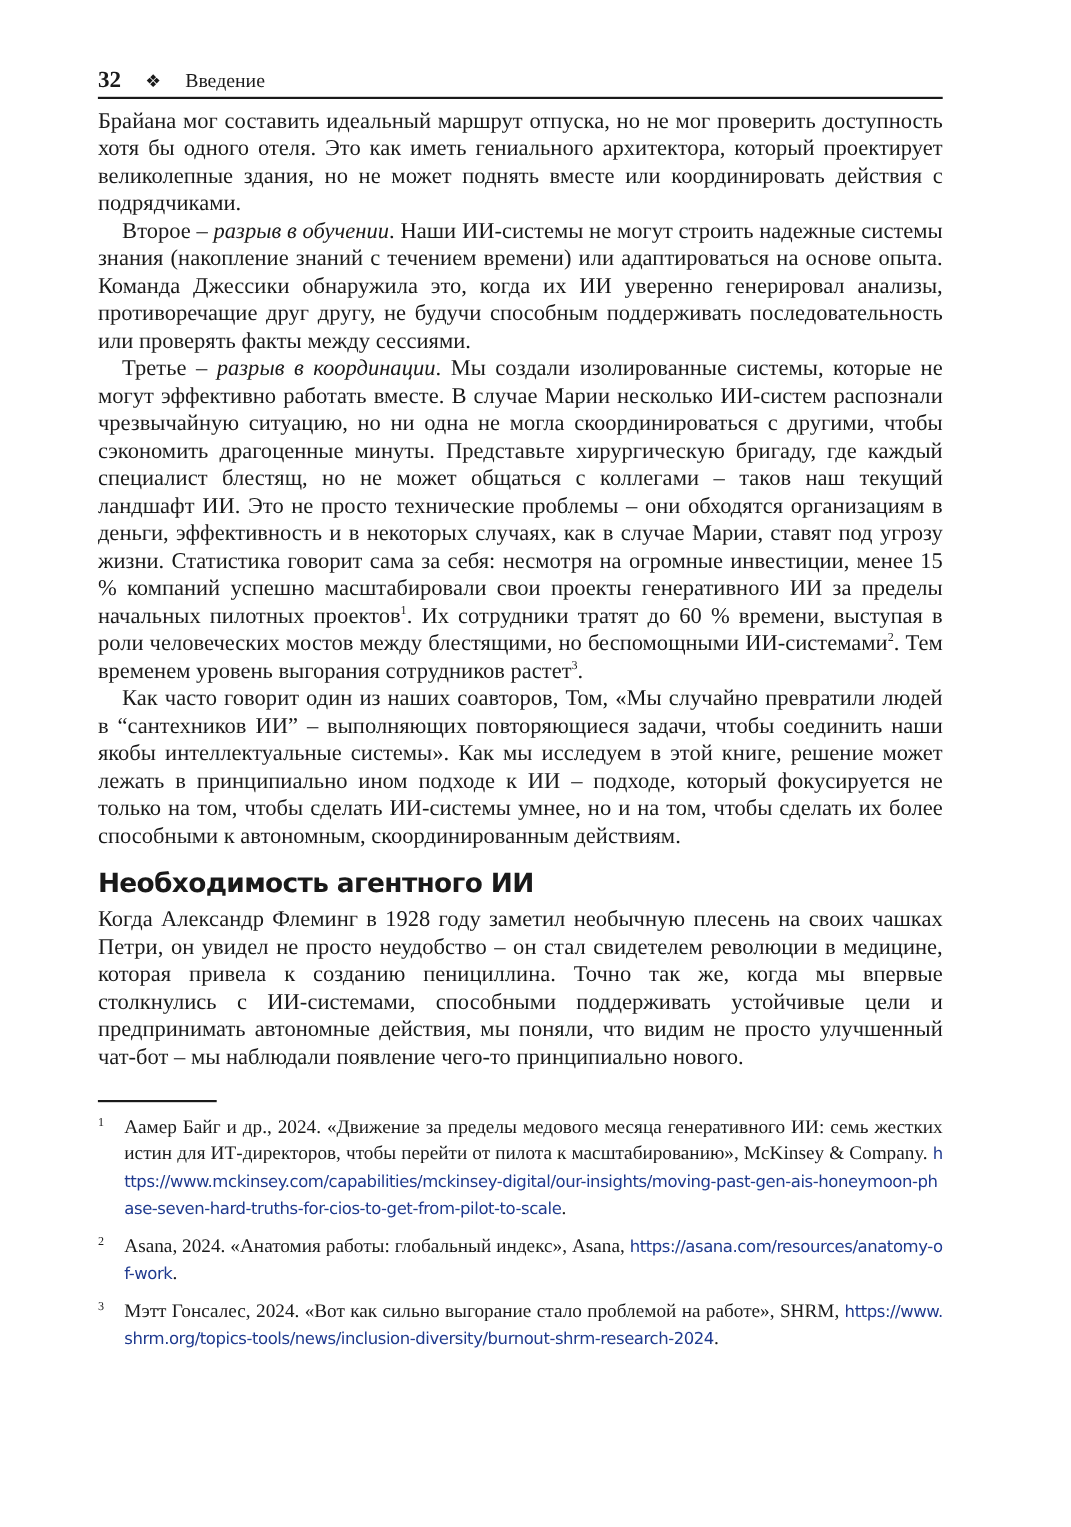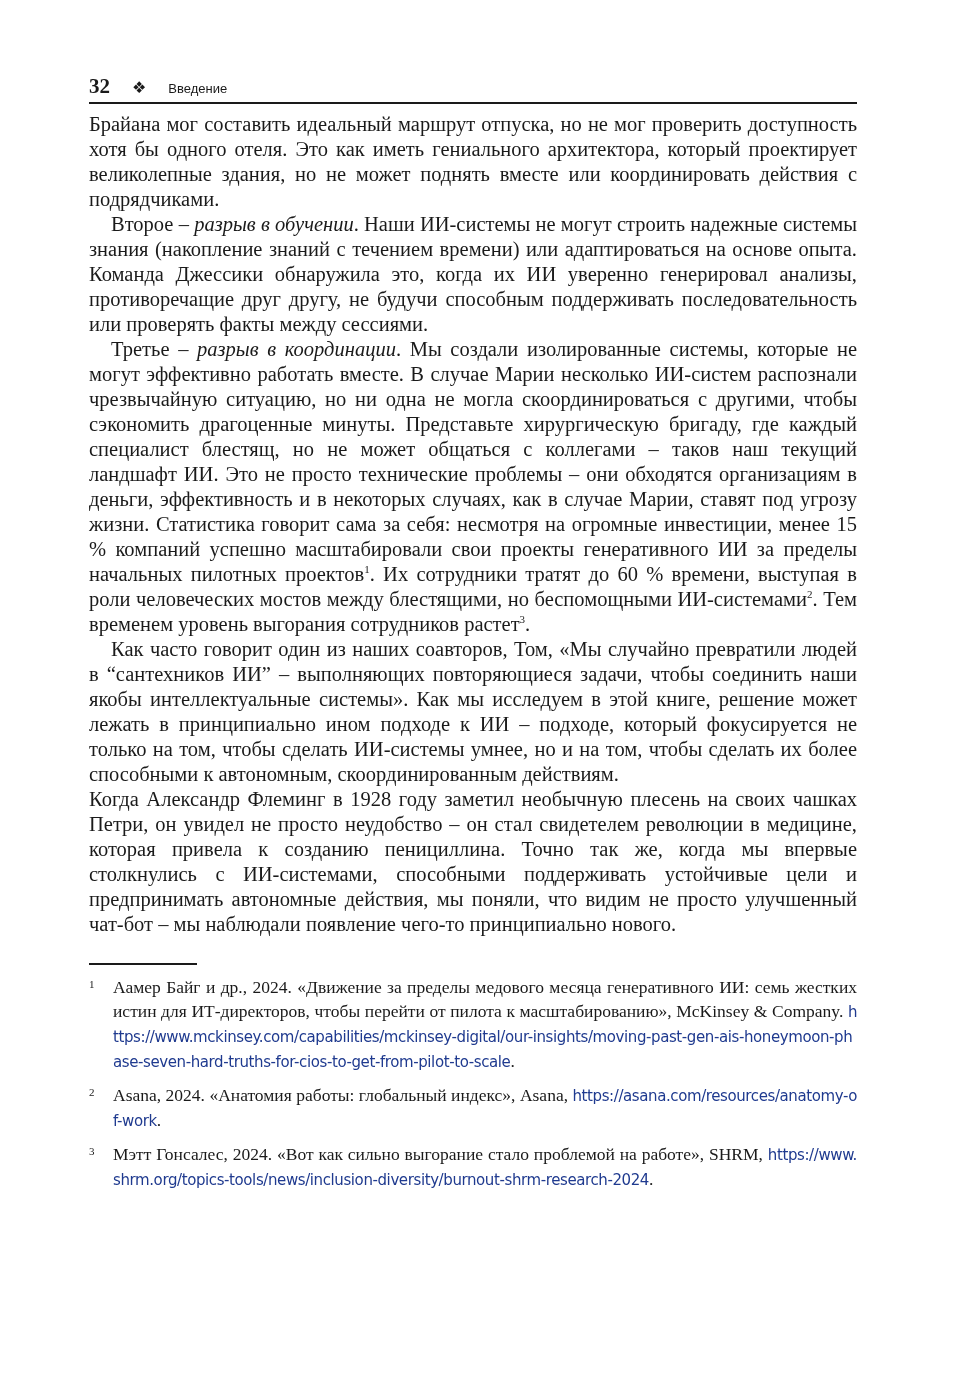--- a/index.html
+++ b/index.html
@@ -1,21 +1,21 @@
 <!DOCTYPE html>
 <html><head>
 <meta charset="utf-8">
 <style>
   html, body { margin: 0; padding: 0; background: #ffffff; }
   body { width: 974px; height: 1388px; position: relative; overflow: hidden; color: #1a1a1a; }
-  .page { position: absolute; left: 89px; top: 74px; width: 768px; }
+  .page { position: absolute; left: 89px; top: 60px; width: 768px; }
   .running-head { display: flex; align-items: baseline; height: 28px; border-bottom: 2px solid #1a1a1a; }
   .page-number { font-family: "Liberation Serif", serif; font-weight: bold; font-size: 21px; margin-right: 22px; }
   .ornament { font-family: "DejaVu Sans", sans-serif; font-size: 16px; margin-right: 22px; }
-  .section-name { font-family: Liberation Sans, sans-serif; font-size: 13px; }
+  .section-name { font-family: Liberation Serif, serif; font-size: 18px; }
   .body-text { font-family: "Liberation Serif", serif; font-size: 20.5px; line-height: 25px; text-align: justify; margin-top: 8px; }
   .body-text p { margin: 0; text-indent: 0; hyphens: manual; }
   .body-text p.indent { text-indent: 22px; }
   .body-text em { font-style: italic; }
   sup { font-size: 11px; line-height: 0; }
   h2.section-heading { font-family: "DejaVu Sans", sans-serif; font-weight: bold; font-size: 24px; letter-spacing: -0.6px; margin: 15px 0 6px 0; line-height: 30px; }
   .footnote-rule { width: 108px; height: 2px; background: #1a1a1a; margin-top: 26px; }
   .footnotes { margin-top: 10px; font-family: "Liberation Serif", serif; font-size: 17.5px; line-height: 24px; }
   .footnote { display: flex; margin-bottom: 9px; }
   .fn-num { width: 24px; flex: none; font-size: 11px; line-height: 18px; }
@@ -32,20 +32,21 @@
     <span class="section-name">Введение</span>
   </div>
 
   <div class="body-text">
     <div id="paragraphs">
         <p><span>Брайана мог составить идеальный маршрут отпуска, но не мог проверить доступность хотя бы одного отеля. Это как иметь гениального архитектора, который проектирует великолепные здания, но не может поднять вместе или координировать действия с подрядчиками.</span></p>
         <p class="indent"><span>Второе – </span><em>разрыв в обучении</em><span>. Наши ИИ-системы не могут строить надежные системы знания (накопление знаний с течением времени) или адаптироваться на основе опыта. Команда Джессики обнаружила это, когда их ИИ уверенно генерировал анализы, противоречащие друг другу, не будучи способным поддерживать последовательность или проверять факты между сессиями.</span></p>
         <p class="indent"><span>Третье – </span><em>разрыв в координации</em><span>. Мы создали изолированные системы, которые не могут эффективно работать вместе. В случае Марии несколько ИИ-систем распознали чрезвычайную ситуацию, но ни одна не могла скоординироваться с другими, чтобы сэкономить драгоценные минуты. Представьте хирургическую бригаду, где каждый специалист блестящ, но не может общаться с коллегами – таков наш текущий ландшафт ИИ. Это не просто технические проблемы – они обходятся организациям в деньги, эффективность и в некоторых случаях, как в случае Марии, ставят под угрозу жизни. Статистика говорит сама за себя: несмотря на огромные инвестиции, менее 15 % компаний успешно масштабировали свои проекты генеративного ИИ за пределы начальных пилотных проектов</span><sup>1</sup><span>. Их сотрудники тратят до 60 % времени, выступая в роли человеческих мостов между блестящими, но беспомощными ИИ-системами</span><sup>2</sup><span>. Тем временем уровень выгорания сотрудников растет</span><sup>3</sup><span>.</span></p>
         <p class="indent"><span>Как часто говорит один из наших соавторов, Том, «Мы случайно превратили людей в “сантехников ИИ” – выполняющих повторяющиеся задачи, чтобы соединить наши якобы интеллектуальные системы». Как мы исследуем в этой книге, решение может лежать в принципиально ином подходе к ИИ – подходе, который фокусируется не только на том, чтобы сделать ИИ-системы умнее, но и на том, чтобы сделать их более способными к автономным, скоординированным действиям.</span></p>
       </div>
+    <h2 class="section-heading">Необходимость агентного ИИ</h2>
     <p style="text-indent: 0px;">Когда Александр Флеминг в 1928 году заметил необычную плесень на своих чашках Петри, он увидел не просто неудобство – он стал свидетелем революции в медицине, которая привела к созданию пенициллина. Точно так же, когда мы впервые столкнулись с ИИ-системами, способными поддерживать устойчивые цели и предпринимать автономные действия, мы поняли, что видим не просто улучшенный чат-бот – мы наблюдали появление чего-то принципиально нового.</p>
   </div>
 
   <div class="footnote-rule"></div>
   <div class="footnotes" id="footnotes">
       <div class="footnote">
         <span class="fn-num">1</span>
         <span class="fn-text"><span>Аамер Байг и др., 2024. «Движение за пределы медового месяца генеративного ИИ: семь жестких истин для ИТ-директоров, чтобы перейти от пилота к масштабированию», McKinsey &amp; Company. </span><a class="fn-link" href="#">https://www.mckinsey.com/capabilities/mckinsey-digital/our-insights/moving-past-gen-ais-honeymoon-phase-seven-hard-truths-for-cios-to-get-from-pilot-to-scale</a><span>.</span></span>
       </div>
       <div class="footnote">

